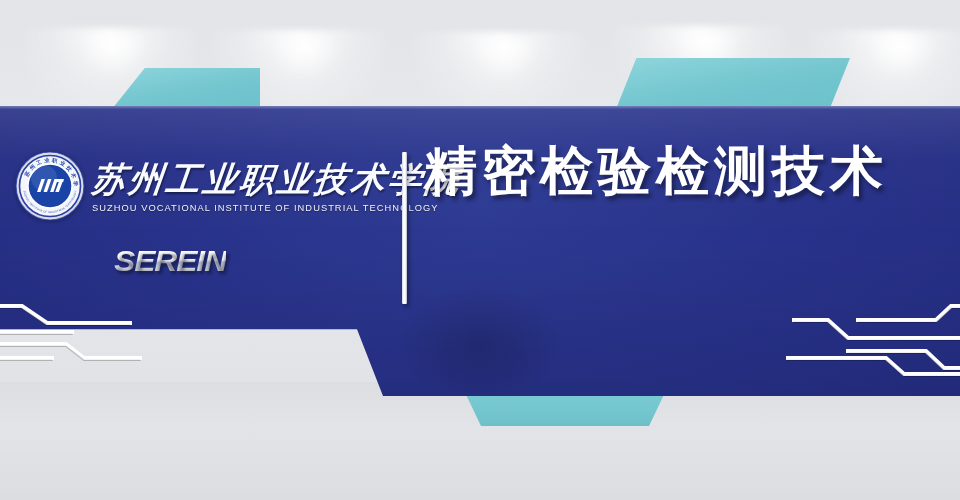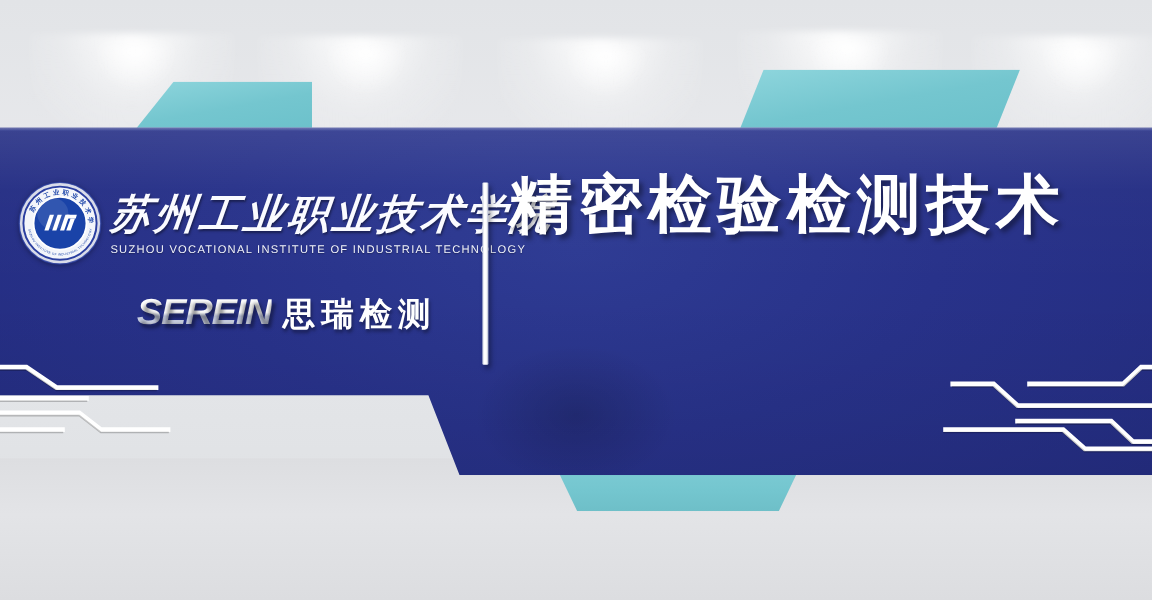--- a/index.html
+++ b/index.html
@@ -185,20 +185,21 @@
     font-weight: normal;
     color: #f2f4fb;
     letter-spacing: 1.05px;
     white-space: nowrap;
     margin-top: 4px;
     text-shadow: 0 1px 1px rgba(0,0,0,0.35);
   }
 
   .serein-row {
     display: flex;
+    align-items: center;
     gap: 16px;
     margin-top: 22px;
     margin-left: 100px;
   }
   .serein-mark {
     font-size: 30px;
     font-weight: bold;
     font-style: italic;
     letter-spacing: -1px;
     color: #ffffff;
@@ -355,21 +356,20 @@
         </div>
 
         <div class="inst-names">
           <div class="inst-cn">苏州工业职业技术学院</div>
           <div class="inst-en">SUZHOU VOCATIONAL INSTITUTE OF INDUSTRIAL TECHNOLOGY</div>
         </div>
       </div>
 
       <div class="serein-row">
         <div class="serein-mark">SEREIN</div>
-        <div class="serein-cn">思瑞检测</div>
       </div>
     </div>
 
     <div class="divider"></div>
 
     <div class="title">
       <div class="title-line">精密检验检测技术</div>
     </div>
 
   </div>

